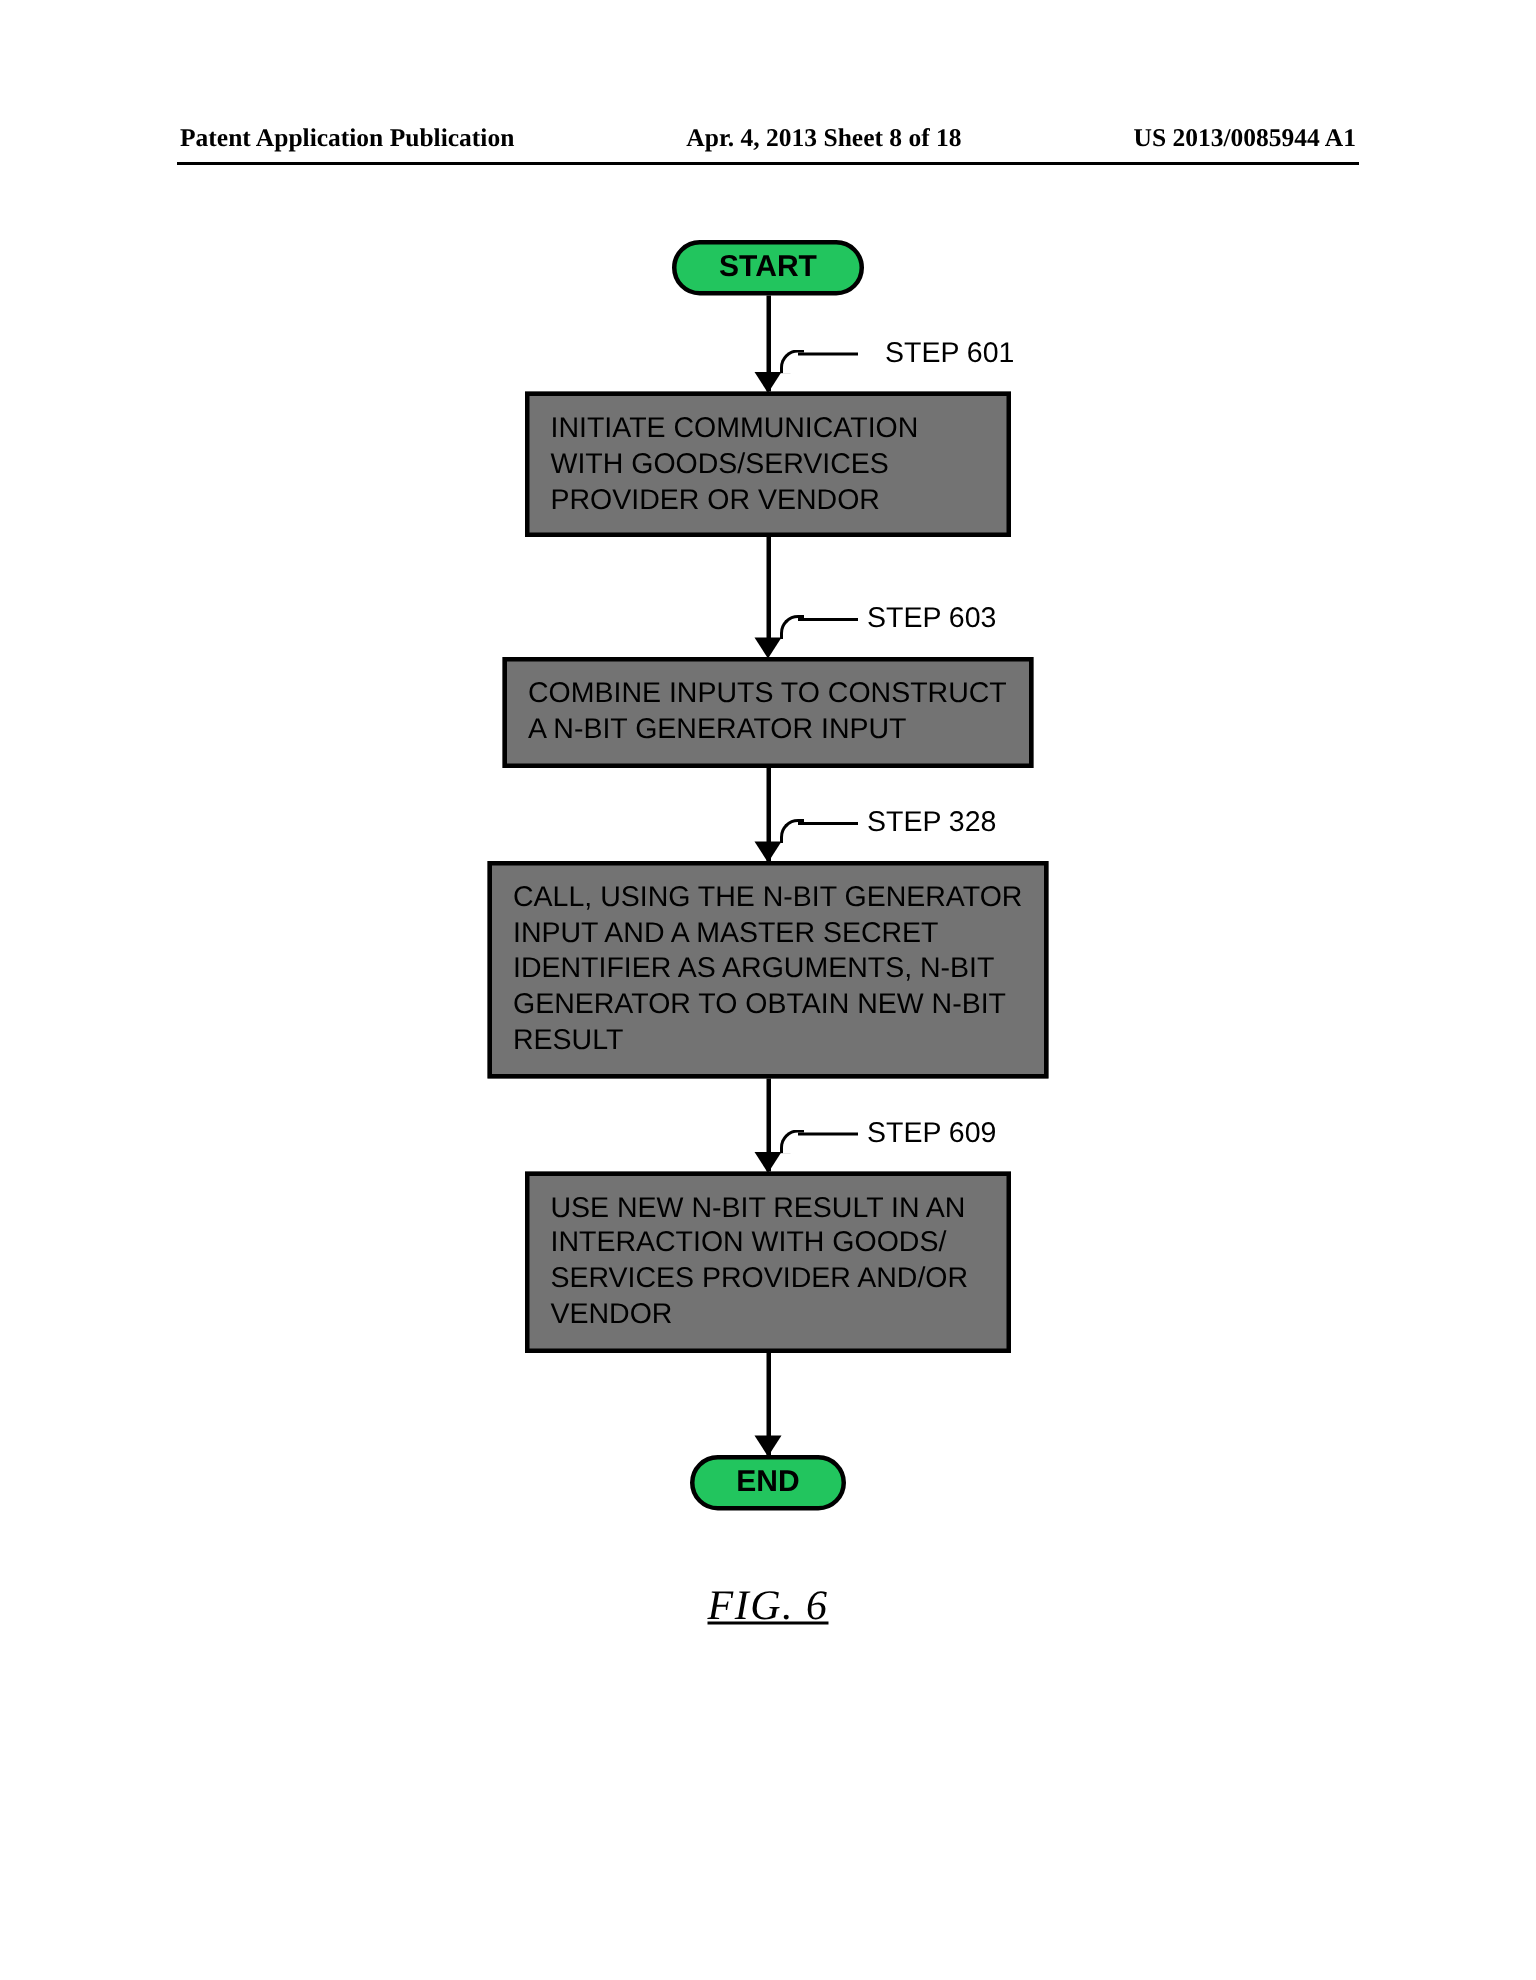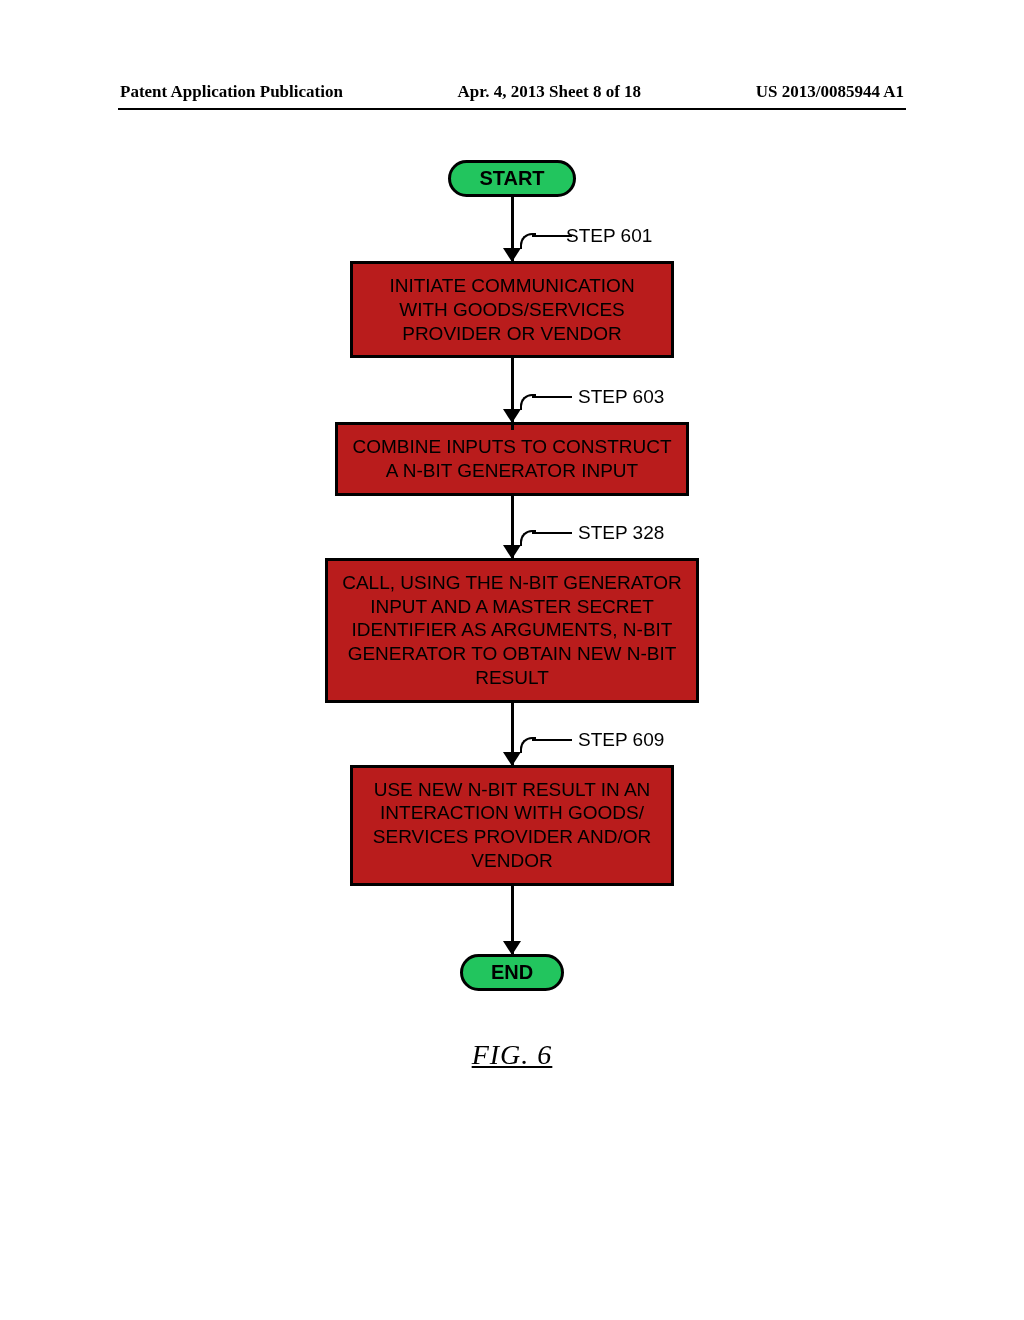--- a/index.html
+++ b/index.html
@@ -54,24 +54,23 @@
     border-radius: 22px;
     padding: 4px 28px;
     font-size: 20px;
     font-weight: 600;
     text-align: center;
     background: #22c55e;
   }
 
   .box {
     border: 3px solid #000;
-    background: #b91c1c;
+    background: #737373;
     font-size: 19px;
     line-height: 1.25;
-    text-align: center;
     padding: 10px 14px;
     display: flex;
     flex-direction: column;
     justify-content: center;
     align-items: center;
   }
   .box.w1 { width: 290px; }
   .box.w2 { width: 340px; }
 
   .connector {
@@ -136,25 +135,25 @@
 
   <div class="flow">
 
     <div class="term">START</div>
 
     <div class="connector" style="height:64px">
       <div class="shaft" style="height:64px"></div>
       <div class="head"></div>
       <div class="lead-curve" style="left:178px; bottom:12px;"></div>
       <div class="lead" style="left:190px; bottom:24px; width:40px;"></div>
-      <span class="step" style="left:224px; bottom:14px;">STEP 601</span>
+      <span class="step" style="left:248px; bottom:14px;">STEP 601</span>
     </div>
     <div class="box w1">INITIATE COMMUNICATION WITH GOODS/SERVICES PROVIDER OR VENDOR</div>
 
-    <div class="connector" style="height:64px">
+    <div class="connector" style="height:80px">
       <div class="shaft" style="height:72px"></div>
       <div class="head"></div>
       <div class="lead-curve" style="left:178px; bottom:12px;"></div>
       <div class="lead" style="left:190px; bottom:24px; width:40px;"></div>
       <span class="step" style="left:236px; bottom:14px;">STEP 603</span>
     </div>
 
     <div class="box w2" style="width:320px">COMBINE INPUTS TO CONSTRUCT A N-BIT GENERATOR INPUT</div>
 
     <div class="connector" style="height:62px">

